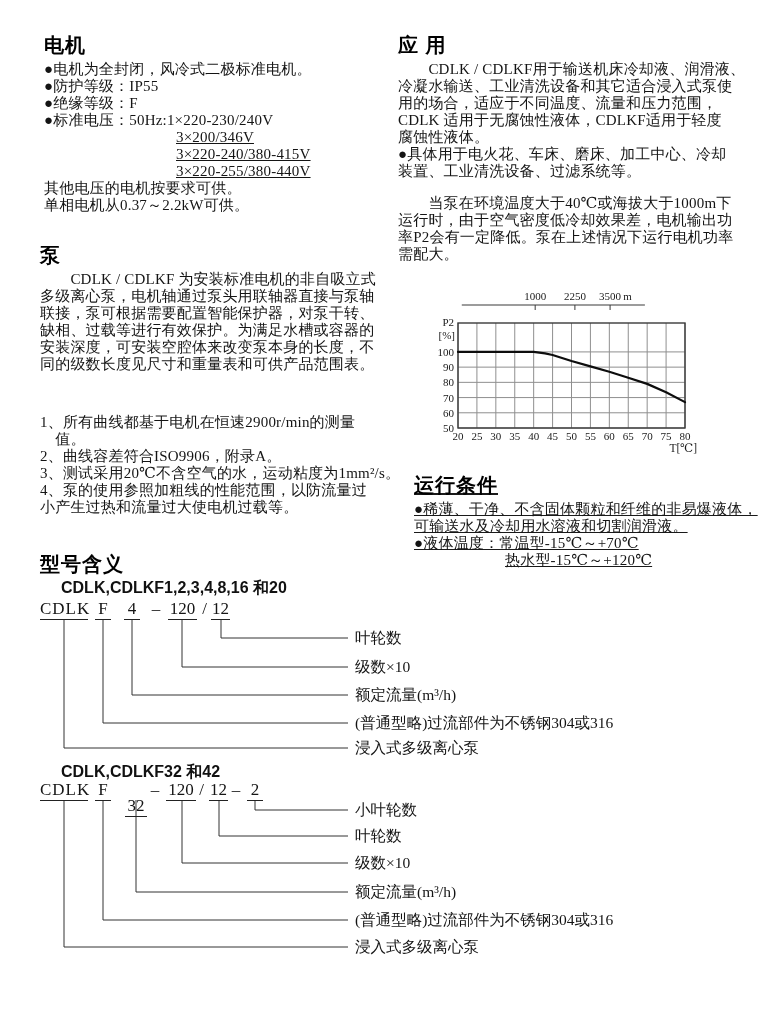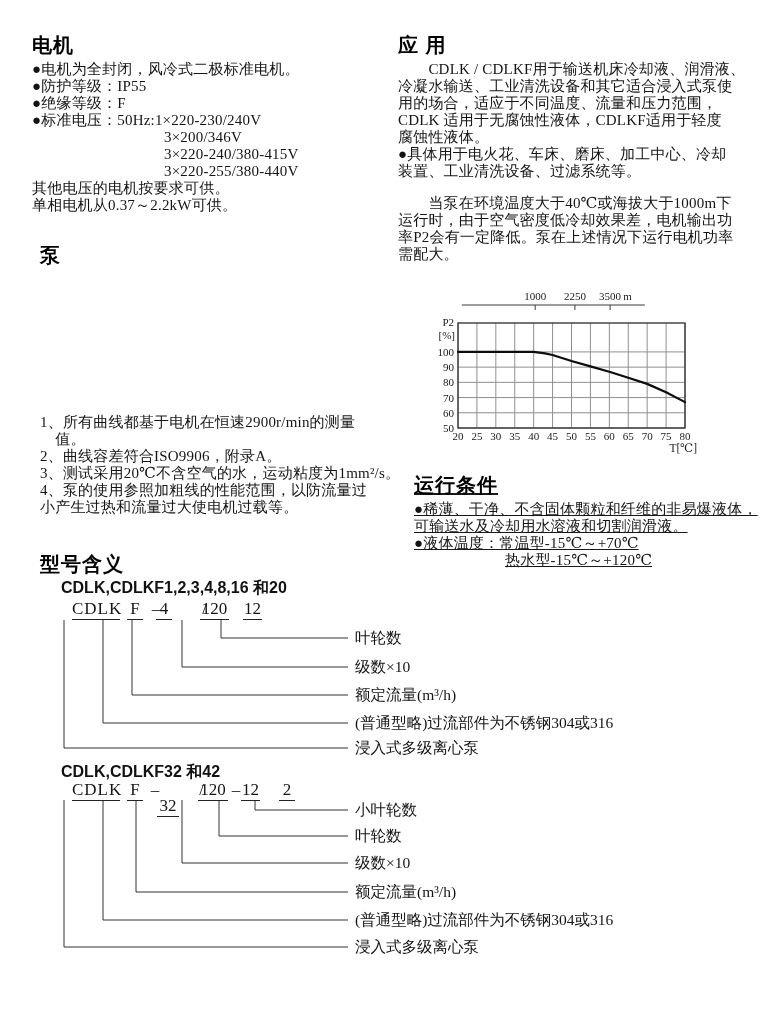--- a/index.html
+++ b/index.html
@@ -10,59 +10,65 @@
   }
   .abs{position:absolute;}
   .section-title{
     font-family:"Liberation Sans","DejaVu Sans",sans-serif;
     font-weight:700;font-size:20px;color:#000;line-height:22px;margin:0 0 5px 0;
     letter-spacing:1px;
   }
   .para{
     font-size:15px;line-height:17px;white-space:pre;letter-spacing:0.2px;color:#141414;
   }
-  .indent-voltage{padding-left:132px;}
+  .indent-voltage{padding-left:132px;text-decoration:underline;}
   .indent-hot{padding-left:91px;}
   
   #sec-model{left:40px;top:553px;width:710px;height:459px;}
   .mm-header{
     position:absolute;left:0;
     font-family:"Liberation Sans","DejaVu Sans",sans-serif;
     font-weight:600;font-size:16px;color:#111;line-height:18px;white-space:pre;margin-left:21px;
   }
   .mm-token{
     position:absolute;height:19px;line-height:18px;text-align:center;
     font-family:"Liberation Serif","DejaVu Serif",serif;font-size:17px;color:#151515;
   }
-  .mm-token.ul{border-bottom:1.5px solid #222;margin-left:32px;}
+  .mm-token.ul{border-bottom:1.5px solid #222;}
   .mm-token.wide{letter-spacing:1px;}
   .mm-label{
     position:absolute;left:315px;font-size:15.5px;line-height:18px;color:#141414;white-space:pre;
   }
   .mm-svg{position:absolute;left:0;top:0;}
   #chart{left:425px;top:286px;width:320px;height:178px;}
 </style>
 </head>
 <body>
 
-<div class="abs" style="left:32px;top:34px;width:356px;">
+<div class="abs" style="left:44px;top:34px;width:356px;">
   <div class="section-title">电机</div>
   <div class="para">●电机为全封闭，风冷式二极标准电机。
 ●防护等级：IP55
 ●绝缘等级：F
 ●标准电压：50Hz:1×220-230/240V</div>
   <div class="para indent-voltage">3×200/346V
 3×220-240/380-415V
 3×220-255/380-440V</div>
   <div class="para">其他电压的电机按要求可供。
 单相电机从0.37～2.2kW可供。</div>
 </div>
 
 <div class="abs" style="left:40px;top:244px;width:360px;">
   <div class="section-title">泵</div>
+  <div class="para">　　CDLK / CDLKF 为安装标准电机的非自吸立式
+多级离心泵，电机轴通过泵头用联轴器直接与泵轴
+联接，泵可根据需要配置智能保护器，对泵干转、
+缺相、过载等进行有效保护。为满足水槽或容器的
+安装深度，可安装空腔体来改变泵本身的长度，不
+同的级数长度见尺寸和重量表和可供产品范围表。</div>
 </div>
 
 <div class="abs" style="left:40px;top:414px;width:364px;">
   <div class="para">1、所有曲线都基于电机在恒速2900r/min的测量
 　值。
 2、曲线容差符合ISO9906，附录A。
 3、测试采用20℃不含空气的水，运动粘度为1mm²/s。
 4、泵的使用参照加粗线的性能范围，以防流量过
 小产生过热和流量过大使电机过载等。</div>
 </div>

